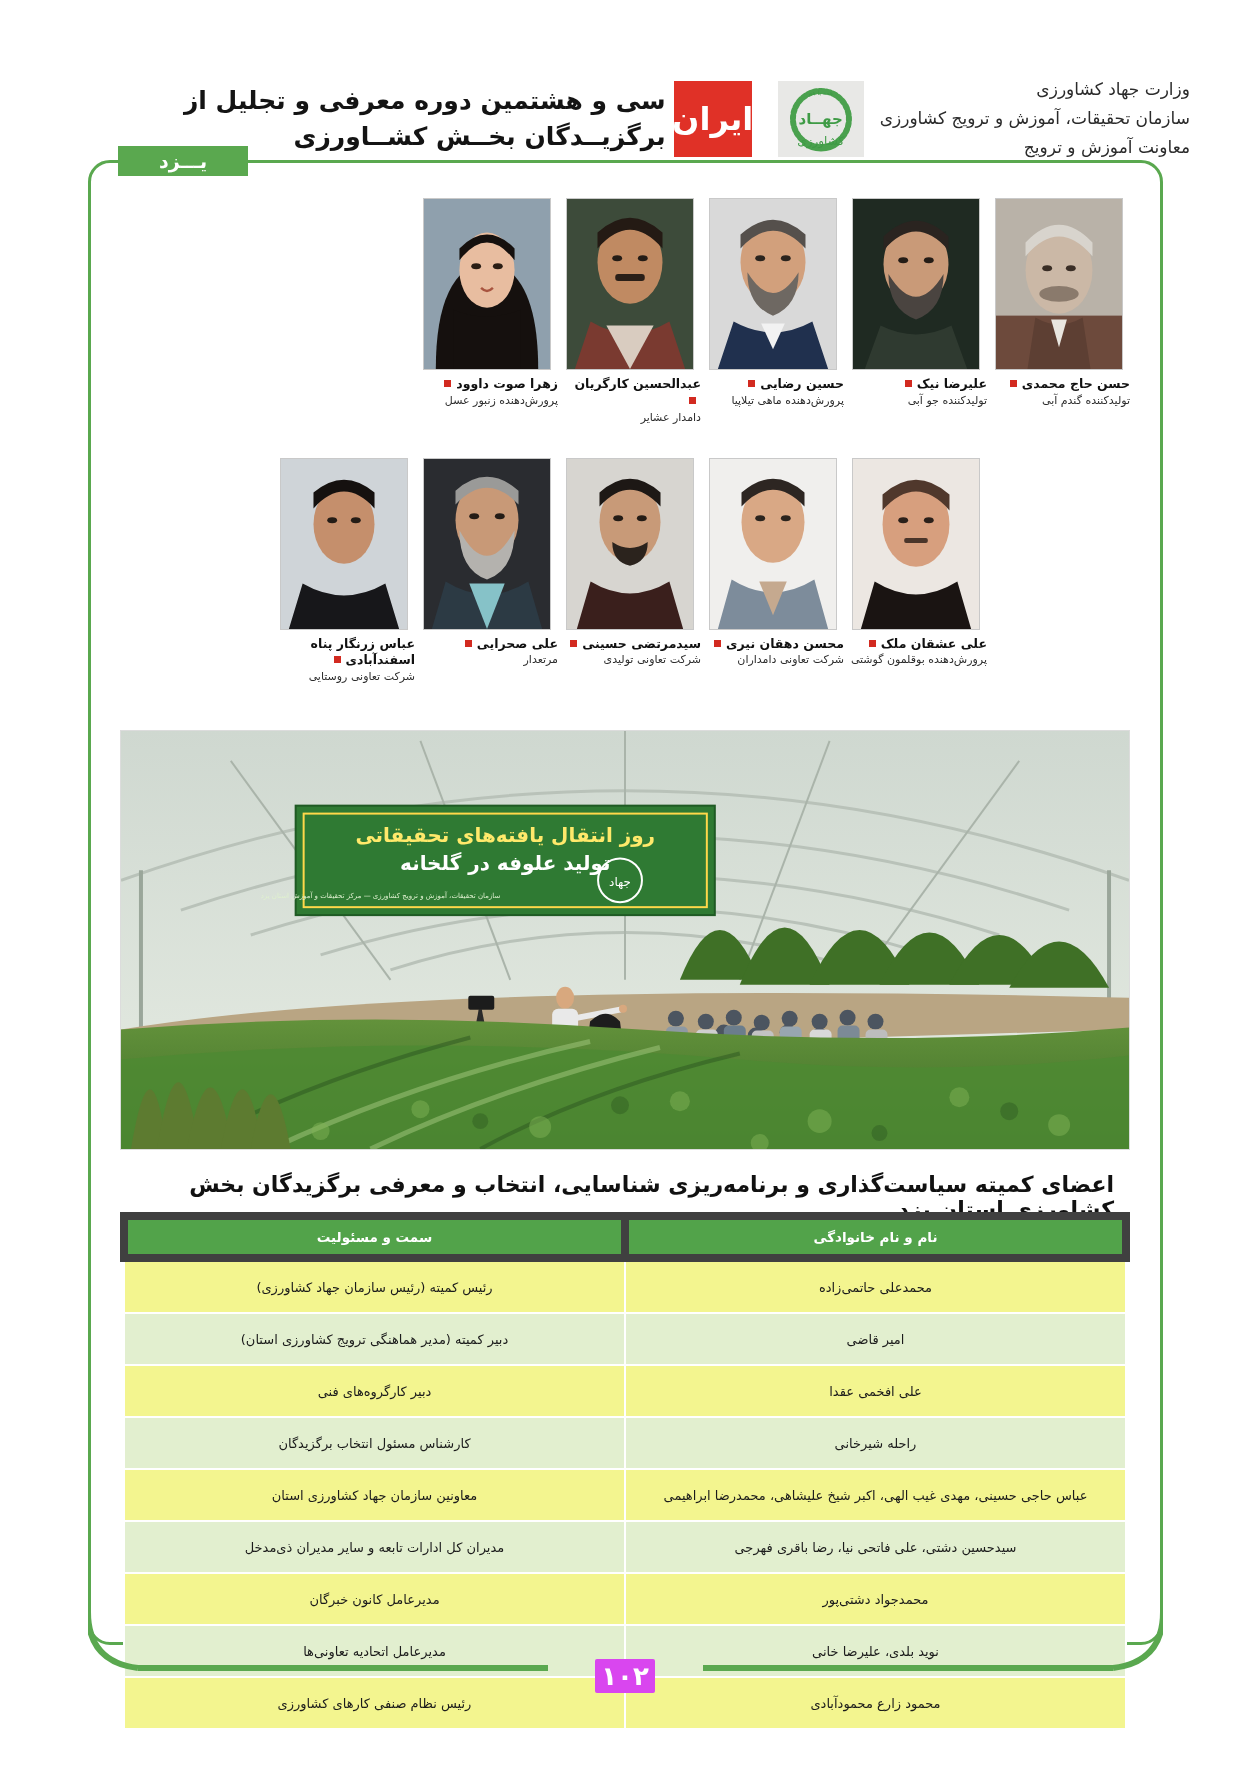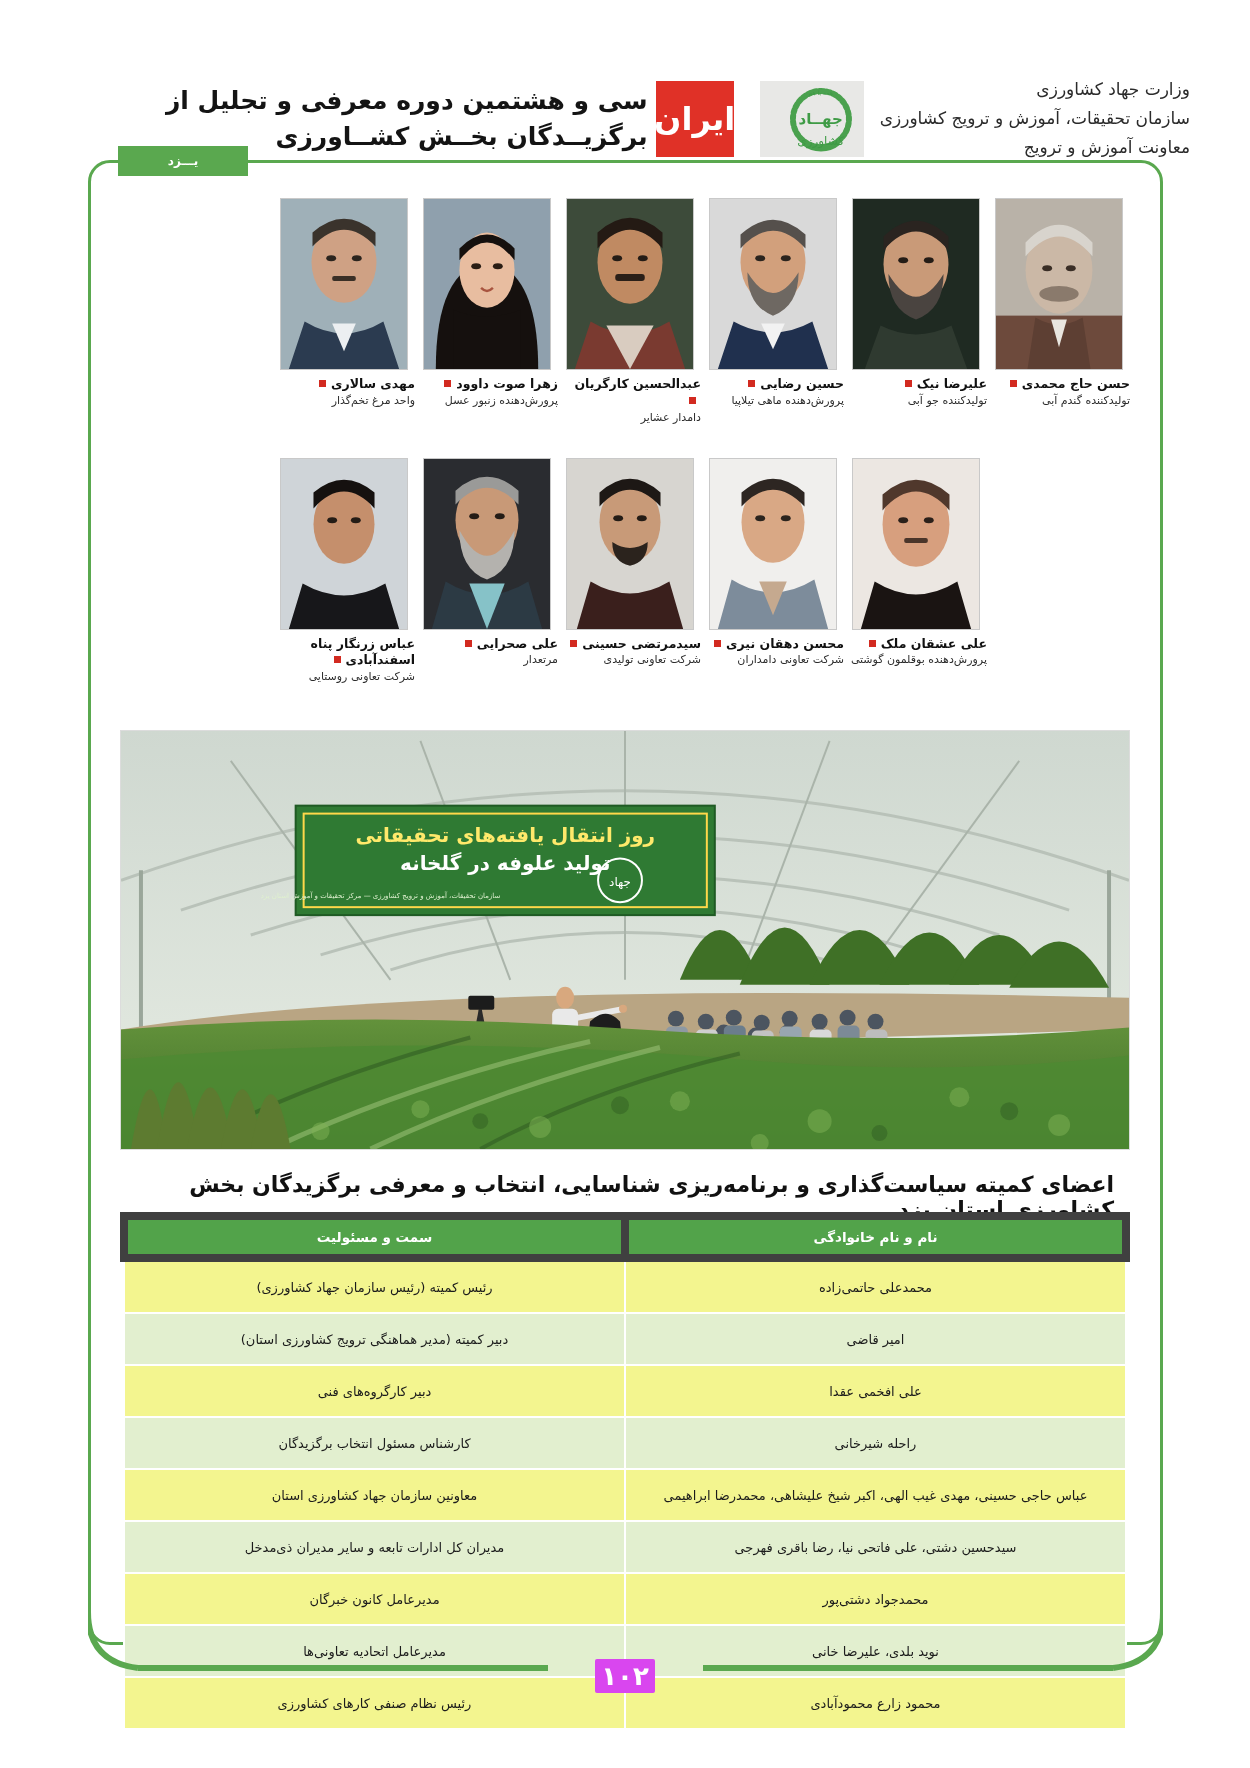--- a/index.html
+++ b/index.html
@@ -33,21 +33,20 @@
     width:78px;height:76px;background:#e03127;
     margin-right:14px;margin-left:2px;
     display:flex;align-items:center;justify-content:center;
     color:#fff;font-size:32px;font-weight:bold;line-height:1;
   }
   .jahad-logo{
     width:86px;height:76px;background:#e8e8e6;
     margin-left:12px;
     display:flex;align-items:center;justify-content:center;
     position:relative;
-    padding-left:18px;
   }
   .jahad-logo .ring{
     position:relative;width:68px;height:68px;
   }
   .jahad-logo .ring svg{position:absolute;inset:0;}
   .jl-word{
     position:absolute;left:0;right:0;top:50%;transform:translateY(-50%);
     text-align:center;color:#3f9b46;font-size:15px;font-weight:bold;
   }
   .jl-top{
@@ -66,21 +65,21 @@
   
   .frame{
     position:absolute;left:88px;top:160px;
     width:1075px;height:1485px;
     border:3px solid #5aa84f;border-radius:22px;
     box-sizing:border-box;background:#fff;
   }
   .yazd-tab{
     position:absolute;left:118px;top:146px;
     width:130px;height:30px;background:#5aa84f;
-    color:#ffffff;font-size:12px;font-weight:bold;
+    color:#ffffff;font-size:19px;font-weight:bold;
     letter-spacing:2px;
     display:flex;align-items:center;justify-content:center;
     z-index:4;
   }
 
   
   .grid{
     position:absolute;left:120px;top:198px;width:1010px;
   }
   .row{
@@ -288,38 +287,20 @@
             <path d="M58 90 Q64 96 70 90" stroke="#a8543f" stroke-width="2.5" fill="none"></path>
             <path d="M30 112 Q64 126 98 112 L98 172 L30 172 Z" fill="#15100e"></path>
           </svg>
         </div>
         <div class="cap">
           <span class="nm">زهرا صوت داوود</span>
           <span class="rl">پرورش‌دهنده زنبور عسل</span>
         </div>
       </div>
 
-      <div class="cell">
-        <div class="photo">
-          <svg viewBox="0 0 128 172" preserveAspectRatio="none">
-            <rect width="128" height="172" fill="#9fb0b8"></rect>
-            <ellipse cx="64" cy="64" rx="33" ry="41" fill="#cfa184"></ellipse>
-            <path d="M32 48 Q64 14 96 48 L96 34 Q64 6 32 34 Z" fill="#3a332c"></path>
-            <ellipse cx="51" cy="60" rx="5" ry="3" fill="#2b241e"></ellipse>
-            <ellipse cx="77" cy="60" rx="5" ry="3" fill="#2b241e"></ellipse>
-            <rect x="52" y="78" width="24" height="5" rx="2" fill="#3a2f26"></rect>
-            <path d="M24 124 Q64 148 104 124 L120 172 L8 172 Z" fill="#2b3b50"></path>
-            <path d="M52 126 L64 154 L76 126 Z" fill="#eceff1"></path>
-          </svg>
-        </div>
-        <div class="cap">
-          <span class="nm">مهدی سالاری</span>
-          <span class="rl">واحد مرغ تخم‌گذار</span>
-        </div>
-      </div>
 
     </div>
 
     <div class="row r2">
 
       <div class="cell">
         <div class="photo">
           <svg viewBox="0 0 128 172" preserveAspectRatio="none">
             <rect width="128" height="172" fill="#ece7e2"></rect>
             <ellipse cx="64" cy="66" rx="34" ry="43" fill="#d79f7e"></ellipse>

